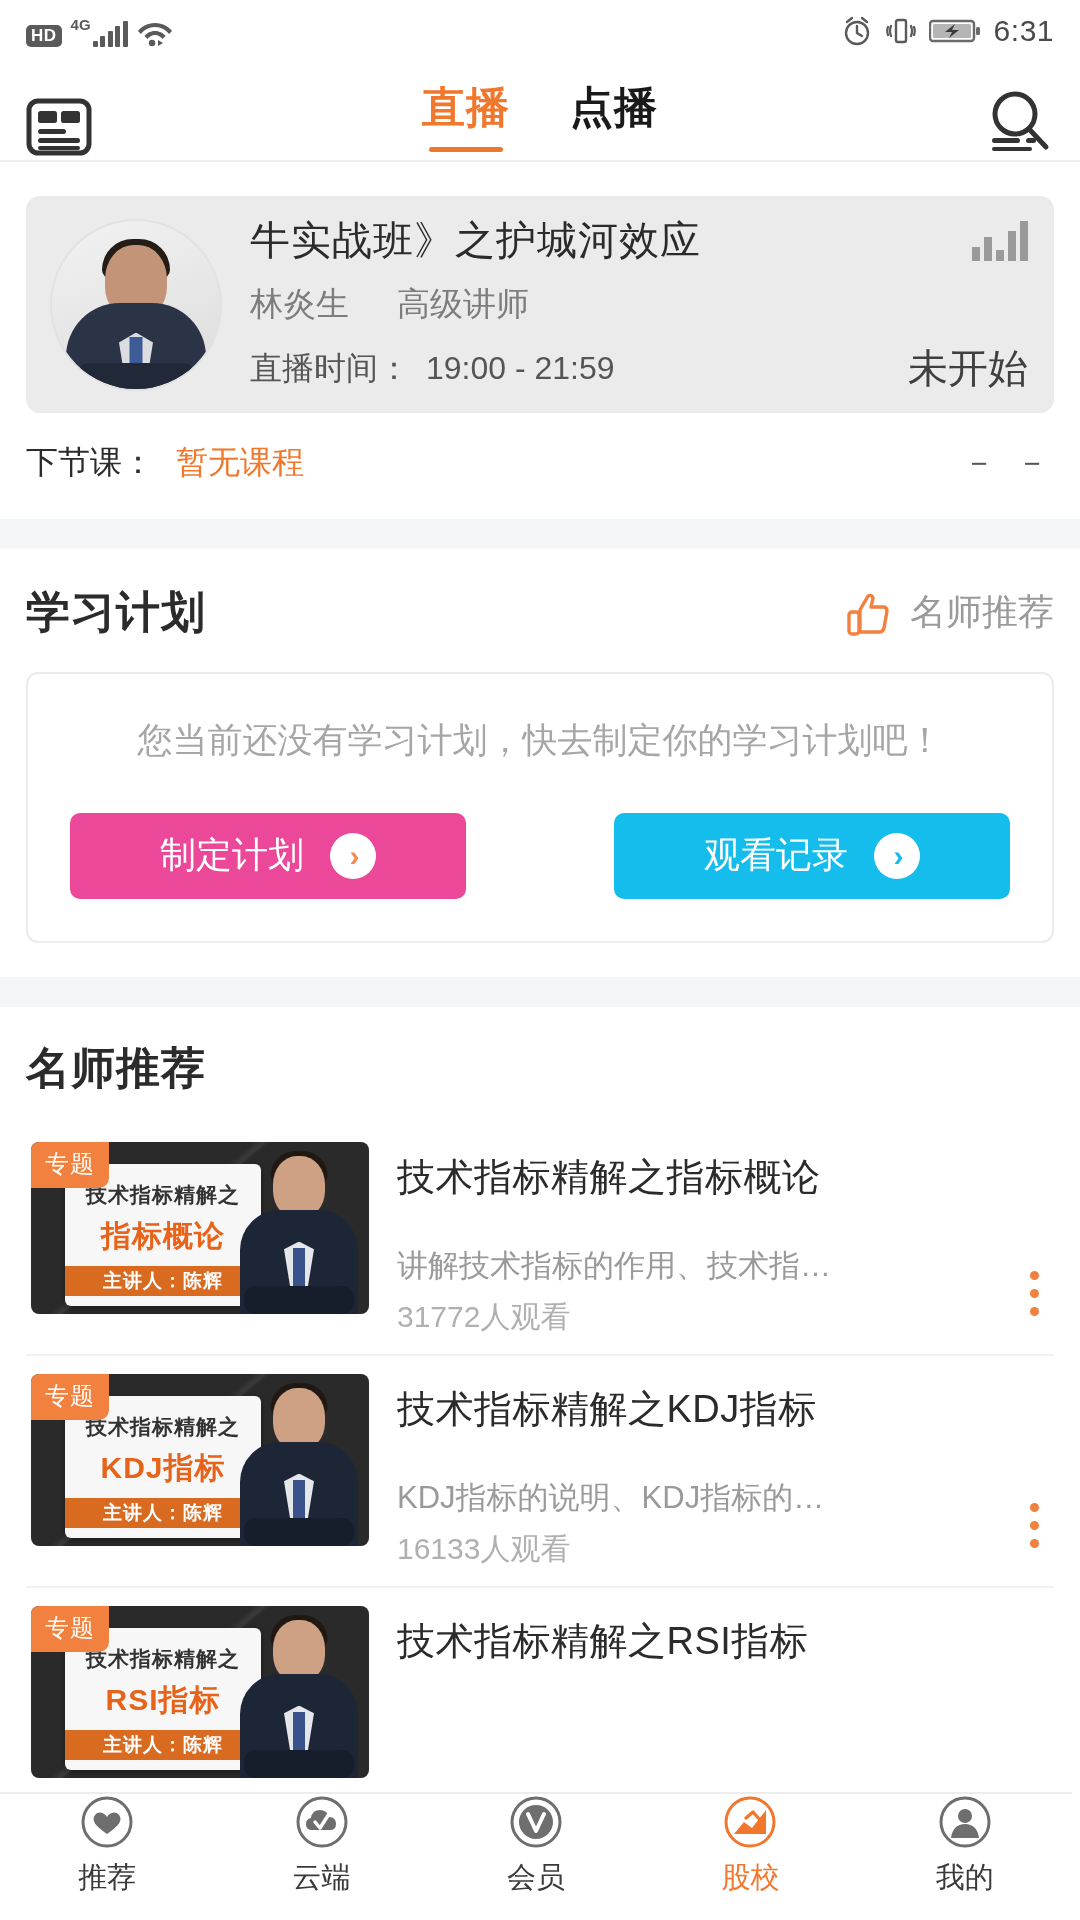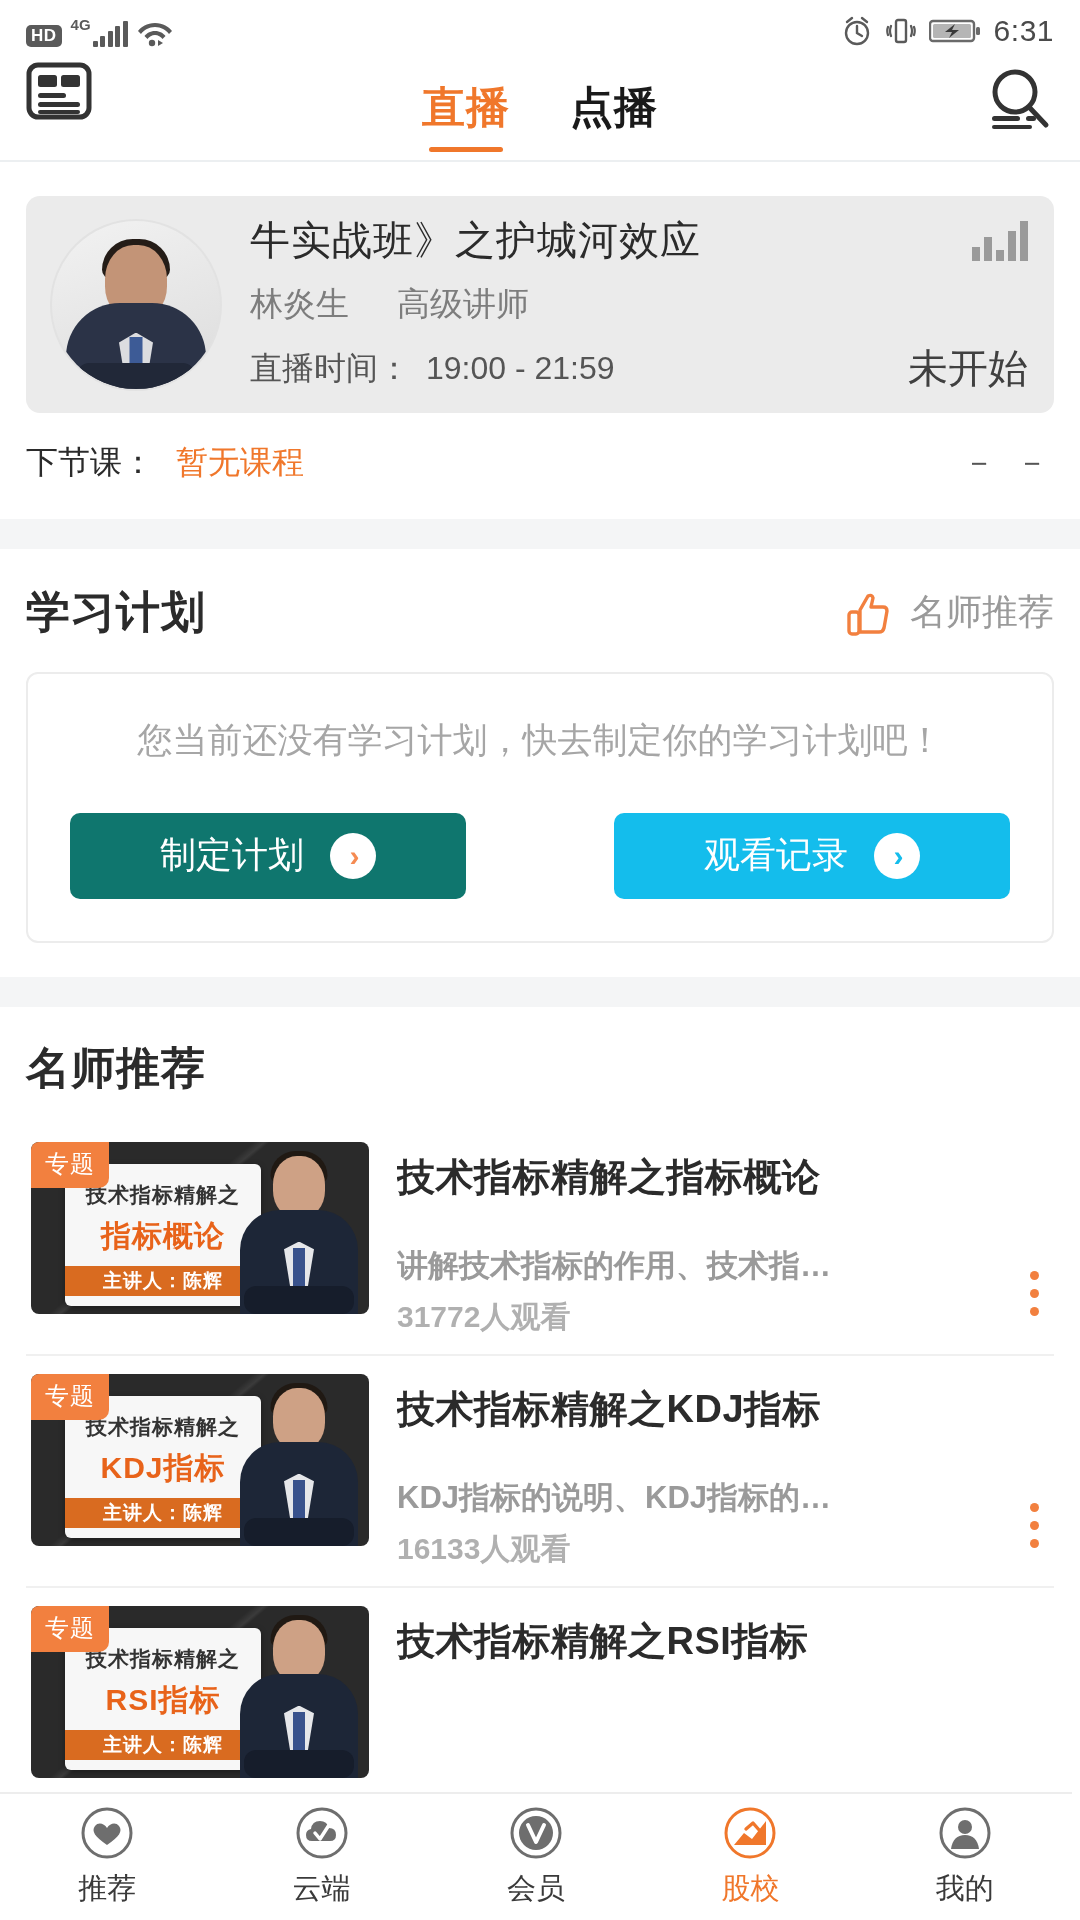--- a/index.html
+++ b/index.html
@@ -25,21 +25,21 @@
   .net-label{ font-size:15px; color:#5a5a5a; font-weight:bold; margin-bottom:14px;}
   .bars{ display:flex; align-items:flex-end; gap:2.5px; height:26px; }
   .bars i{ width:5px; background:#5a5a5a; border-radius:1px; display:block; }
   .bars i:nth-child(1){height:6px}.bars i:nth-child(2){height:11px}
   .bars i:nth-child(3){height:16px}.bars i:nth-child(4){height:21px}
   .bars i:nth-child(5){height:26px}
   .sb-time{ font-size:30px; color:#4a4a4a; letter-spacing:.5px; }
 
   
   .topnav{
-    height:98px; display:flex; align-items:flex-start; padding:0 26px;
+    height:98px; display:flex; align-items:flex-end; padding:0 26px;
     background:#fff; position:relative;
   }
   .tabs{
     position:absolute; left:0; right:0; top:0; bottom:0;
     display:flex; align-items:center; justify-content:center; gap:60px;
   }
   .tab{
     font-size:43px; color:#1a1a1a; font-weight:bold; position:relative;
     padding-bottom:6px; letter-spacing:1px;
   }
@@ -128,21 +128,21 @@
   .plan-empty{
     text-align:center; font-size:35px; color:#a6a6a6; line-height:1.5;
     padding:0 70px;
   }
   .plan-btns{ display:flex; justify-content:space-between; margin-top:46px; padding:0 14px;}
   .pbtn{
     width:396px; height:86px; border-radius:10px; display:flex;
     align-items:center; justify-content:center; gap:26px; border:none;
     cursor:pointer; color:#fff;
   }
-  .pbtn.orange{ background:#0f766e;align-items:center; }
+  .pbtn.orange{ background:#ec4899;align-items:center; }
   .pbtn.blue{ background:#14bdec; }
   .pbtn-label{ font-size:36px; color:#fff; }
   .pbtn-arrow{
     width:46px; height:46px; border-radius:50%; background:#fff;
     display:flex; align-items:center; justify-content:center;
     font-size:30px; font-weight:bold; line-height:1; padding-left:3px;
   }
   .pbtn.orange .pbtn-arrow{ color:#f58b52; }
   .pbtn.blue .pbtn-arrow{ color:#14bdec; }
 
@@ -200,40 +200,40 @@
     clip-path:polygon(50% 0,100% 16%,78% 100%,22% 100%,0 16%);
   }
   .person .p-tie{
     position:absolute; left:50%; bottom:26px; transform:translateX(-50%);
     width:12px; height:40px; background:#39528c;
   }
   .person .p-arms{
     position:absolute; left:50%; bottom:0; transform:translateX(-50%);
     width:110px; height:28px; border-radius:12px; background:#161d2b;
   }
-  .rec-text{ flex:1; min-width:0; padding:10px 0 0 28px; position:relative;font-weight:bold; }
+  .rec-text{ flex:1; min-width:0; padding:10px 0 0 28px; position:relative; }
   .rec-title{
     font-size:38px; color:#2b2b2b; white-space:nowrap; overflow:hidden;
     text-overflow:ellipsis; letter-spacing:.5px;
   }
   .rec-desc{
     font-size:31px; color:#9a9a9a; margin-top:42px; white-space:nowrap;
     overflow:hidden; text-overflow:ellipsis; padding-right:60px;
   }
   .rec-count{ font-size:30px; color:#b0b0b0; margin-top:10px; }
   .kebab{
     position:absolute; right:4px; bottom:16px; display:flex;
     flex-direction:column; gap:9px; padding:6px; cursor:pointer;
   }
   .kebab i{ width:9px; height:9px; border-radius:50%; background:#f2803f; display:block;}
 
   
   .bottomnav{
     position:absolute; left:0; right:8px; bottom:0; height:128px; background:#fff;
-    border-top:2px solid #ededed; display:flex; align-items:center;
+    border-top:2px solid #ededed; display:flex; align-items:flex-start;
   }
   .bn-item{
     flex:1; display:flex; flex-direction:column; align-items:center; gap:8px;
     cursor:pointer;
   }
   .bn-label{ font-size:29px; color:#3a3a3a; }
   .bn-item.active .bn-label{ color:#f0772b; }
 </style>
 </head>
 <body>

